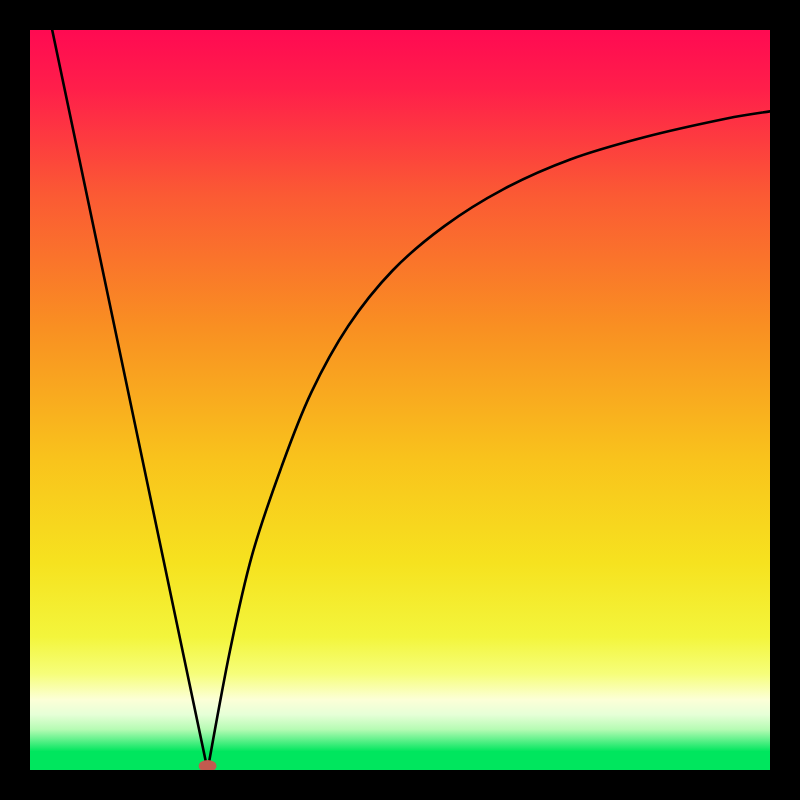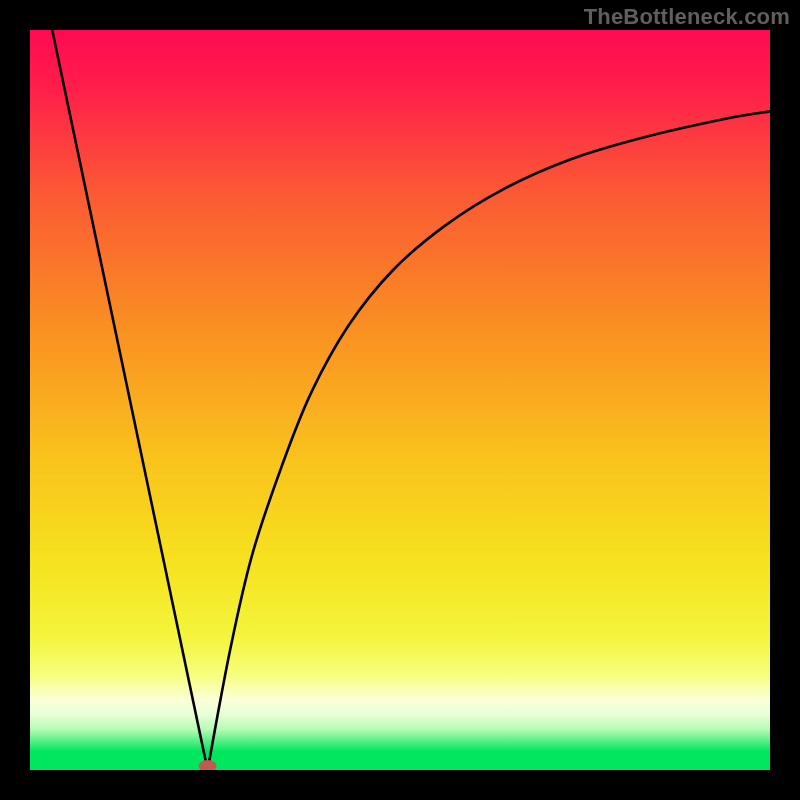--- a/index.html
+++ b/index.html
@@ -31,21 +31,20 @@
     left: 30px;
     top: 30px;
     width: 740px;
     height: 740px;
   }
 </style>
 </head>
 <body>
 
 <div class="frame">
-  <div class="watermark">TheBottleneck.com</div>
 
   <svg class="plot" viewBox="0 0 740 740" preserveAspectRatio="none">
     <defs>
       <linearGradient id="bg-grad" x1="0" y1="0" x2="0" y2="1">
       <stop offset="0.00%" stop-color="#ff0a52"></stop>
           <stop offset="8.00%" stop-color="#ff1f4a"></stop>
           <stop offset="22.00%" stop-color="#fb5934"></stop>
           <stop offset="40.00%" stop-color="#f98f22"></stop>
           <stop offset="58.00%" stop-color="#f9c31c"></stop>
           <stop offset="72.00%" stop-color="#f6e21f"></stop>

